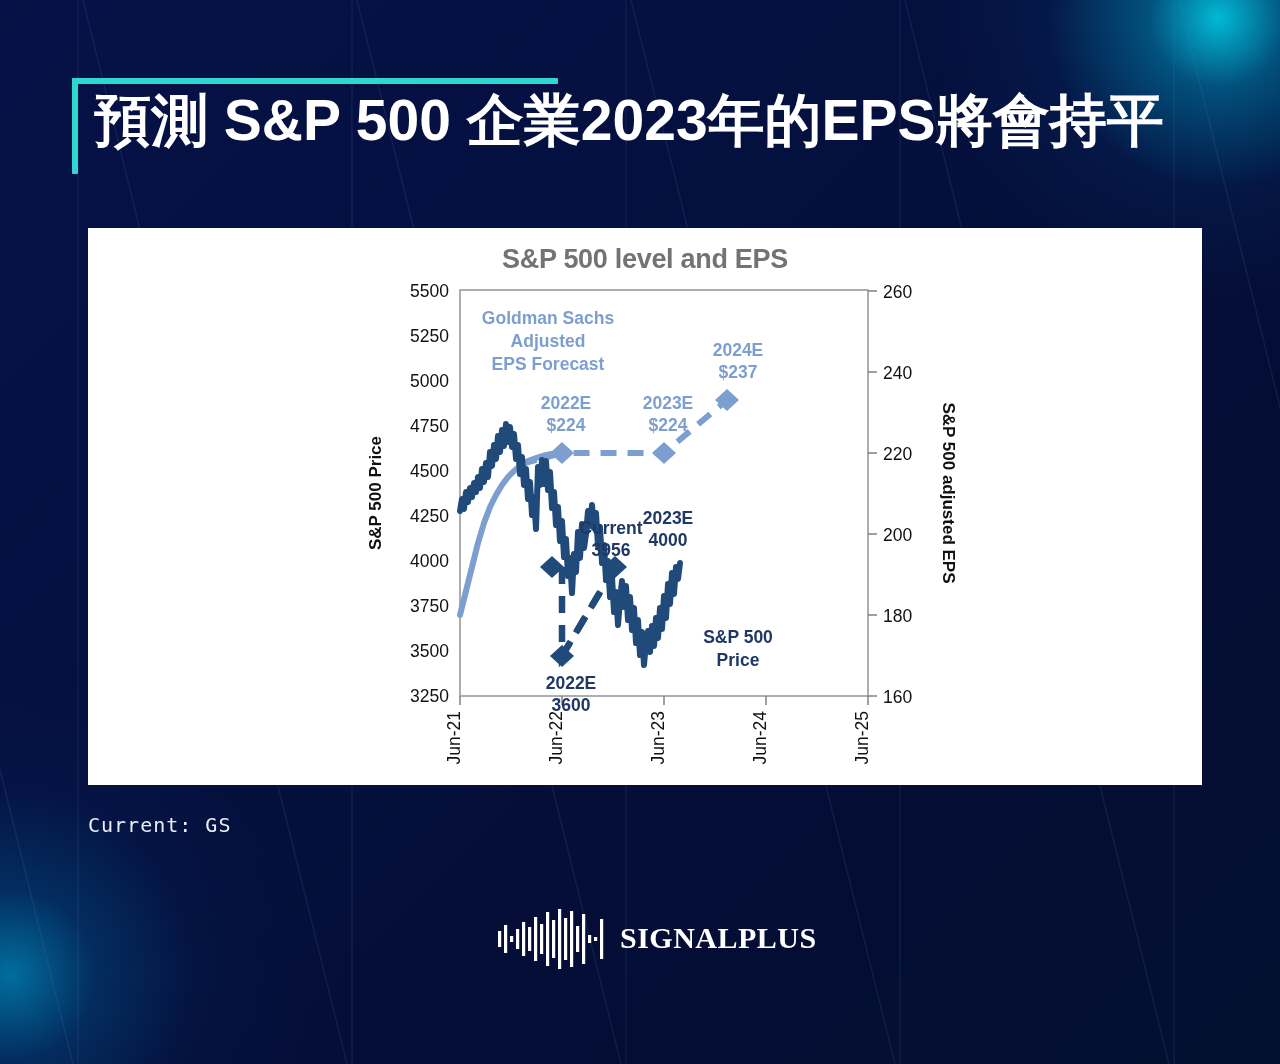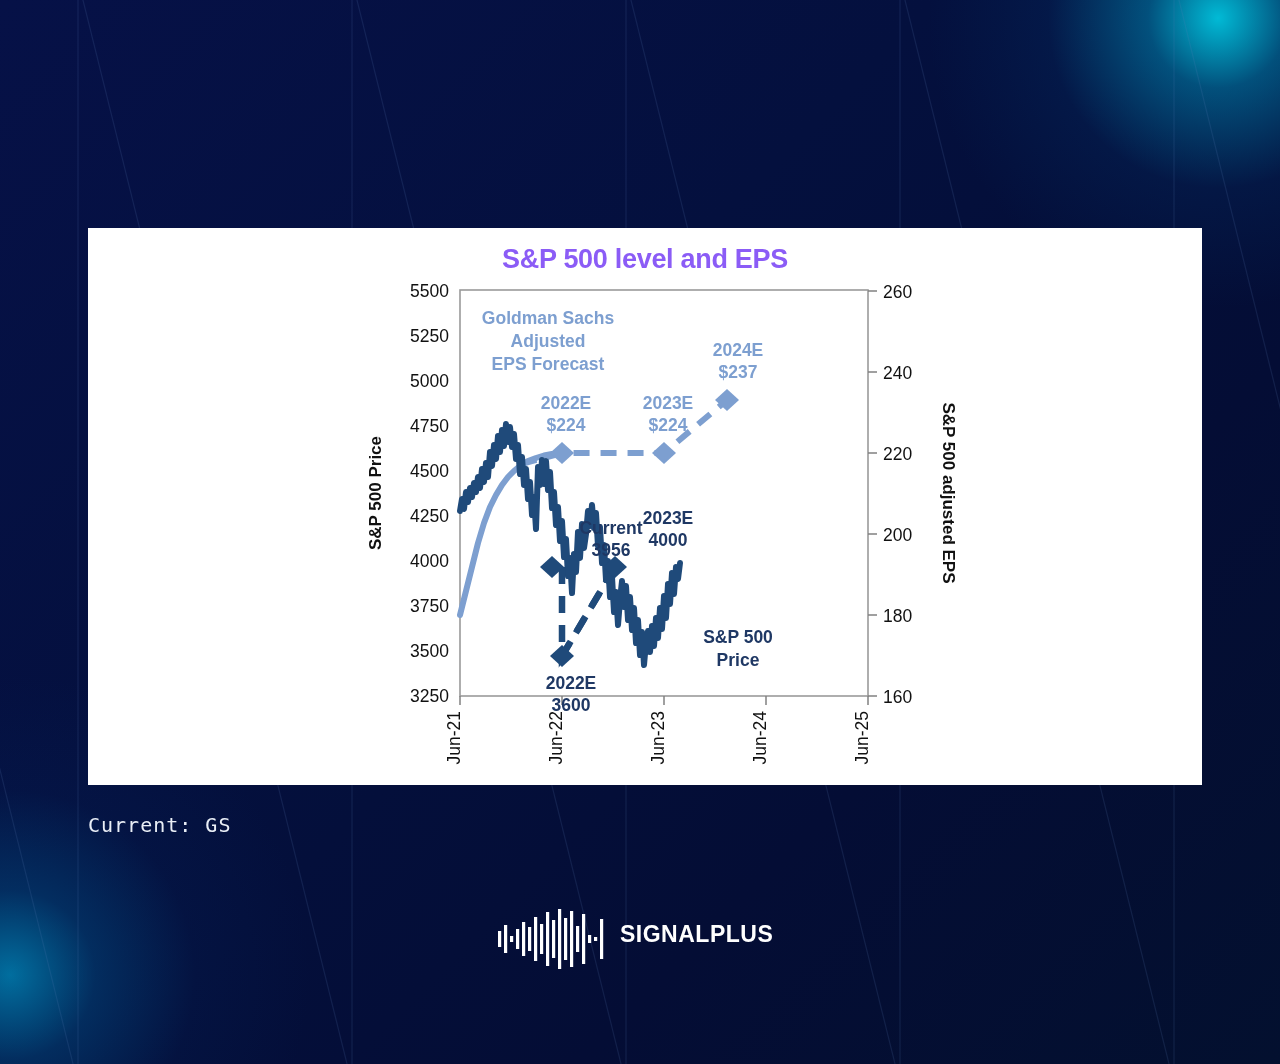--- a/index.html
+++ b/index.html
@@ -44,38 +44,38 @@
   }
 
   
   #chart-panel {
     position:absolute; left:88px; top:228px; width:1114px; height:557px;
     background:#ffffff;
   }
   #chart-inner { position:absolute; left:0; top:0; width:1114px; height:557px; }
   #chart-title {
     position:absolute; left:0; top:16px; width:1114px; text-align:center;
-    font-size:27px; font-weight:bold; color:#8b5cf6;
+    font-size:27px; font-weight:bold; color:#737373;
     letter-spacing:-0.3px;
   }
   #plot-svg { position:absolute; left:0; top:0; }
 
   
   #source-text {
     position:absolute; left:88px; top:813px;
     font-family:"DejaVu Sans Mono", monospace;
     font-size:20px; color:#e9eef6; letter-spacing:1px;
   }
 
   
   #logo { position:absolute; left:498px; top:908px; width:300px; height:62px; }
   #logo-wave { position:absolute; left:0; top:0; }
   #logo-text {
     position:absolute; left:122px; top:13px;
-    font-size:23px; font-weight:bold; color:#ffffff; letter-spacing:0.5px;
+    font-size:30px; font-weight:bold; color:#ffffff; letter-spacing:0.5px;font-family:Liberation Serif, serif;
   }
 </style>
 </head>
 <body>
 
 <div id="slide">
 
   <svg id="bg-pattern" width="1280" height="1064" viewBox="0 0 1280 1064">
     <g stroke="#5d7fb8" stroke-width="1.2" fill="none" opacity="0.55">
       <line x1="78" y1="-20" x2="78" y2="1084"></line>
@@ -85,20 +85,25 @@
       <line x1="1174" y1="-20" x2="1174" y2="1084"></line>
       <line x1="78" y1="-20" x2="352" y2="1084"></line>
       <line x1="352" y1="-20" x2="626" y2="1084"></line>
       <line x1="626" y1="-20" x2="900" y2="1084"></line>
       <line x1="900" y1="-20" x2="1174" y2="1084"></line>
       <line x1="1174" y1="-20" x2="1448" y2="1084"></line>
       <line x1="-196" y1="-20" x2="78" y2="1084"></line>
     </g>
   </svg>
 
+  <div id="title-block">
+    <div id="title-accent-top"></div>
+    <div id="title-accent-left"></div>
+    <div id="title-text">預測 S&amp;P 500 企業2023年的EPS將會持平</div>
+  </div>
 
   <div id="chart-panel">
     <div id="chart-inner">
       <div id="chart-title">S&amp;P 500 level and EPS</div>
       <svg id="plot-svg" width="1114" height="557" viewBox="0 0 1114 557">
 
         <g>
           <rect x="372" y="62" width="408" height="406" fill="#ffffff" stroke="#9a9a9a" stroke-width="1.6"></rect>
         </g>
 

